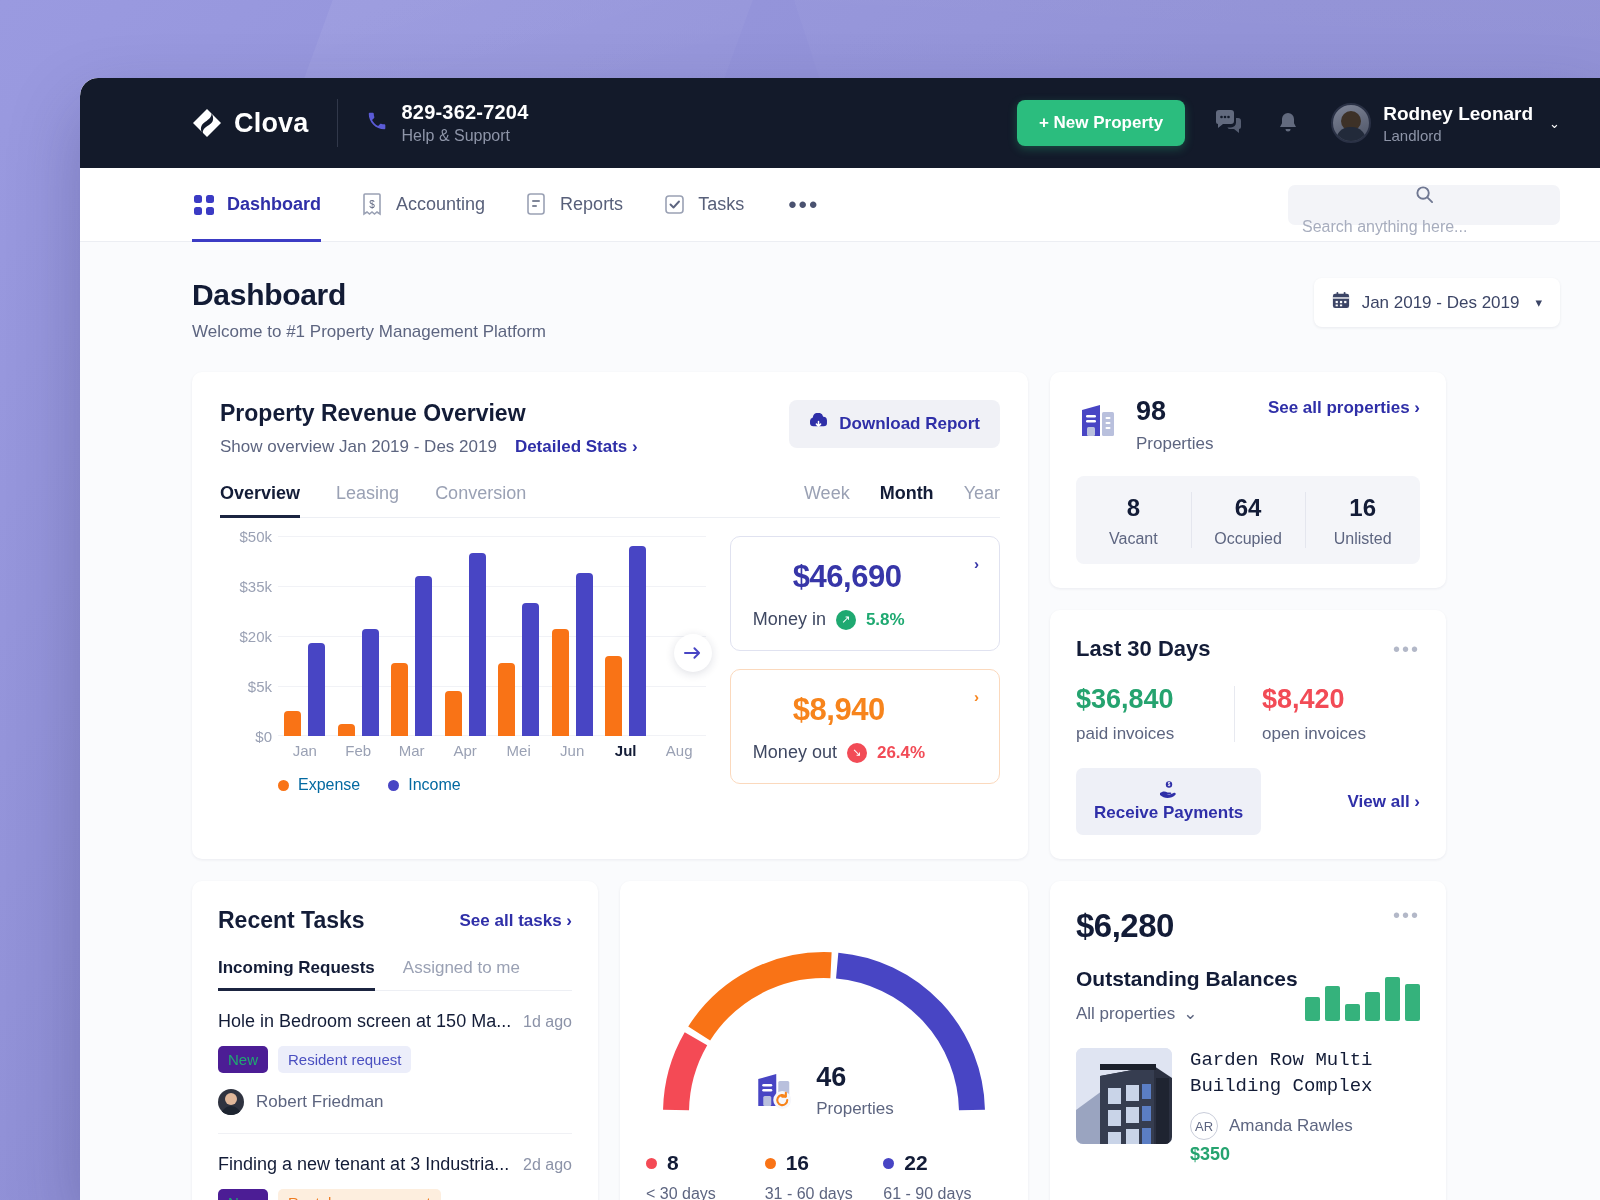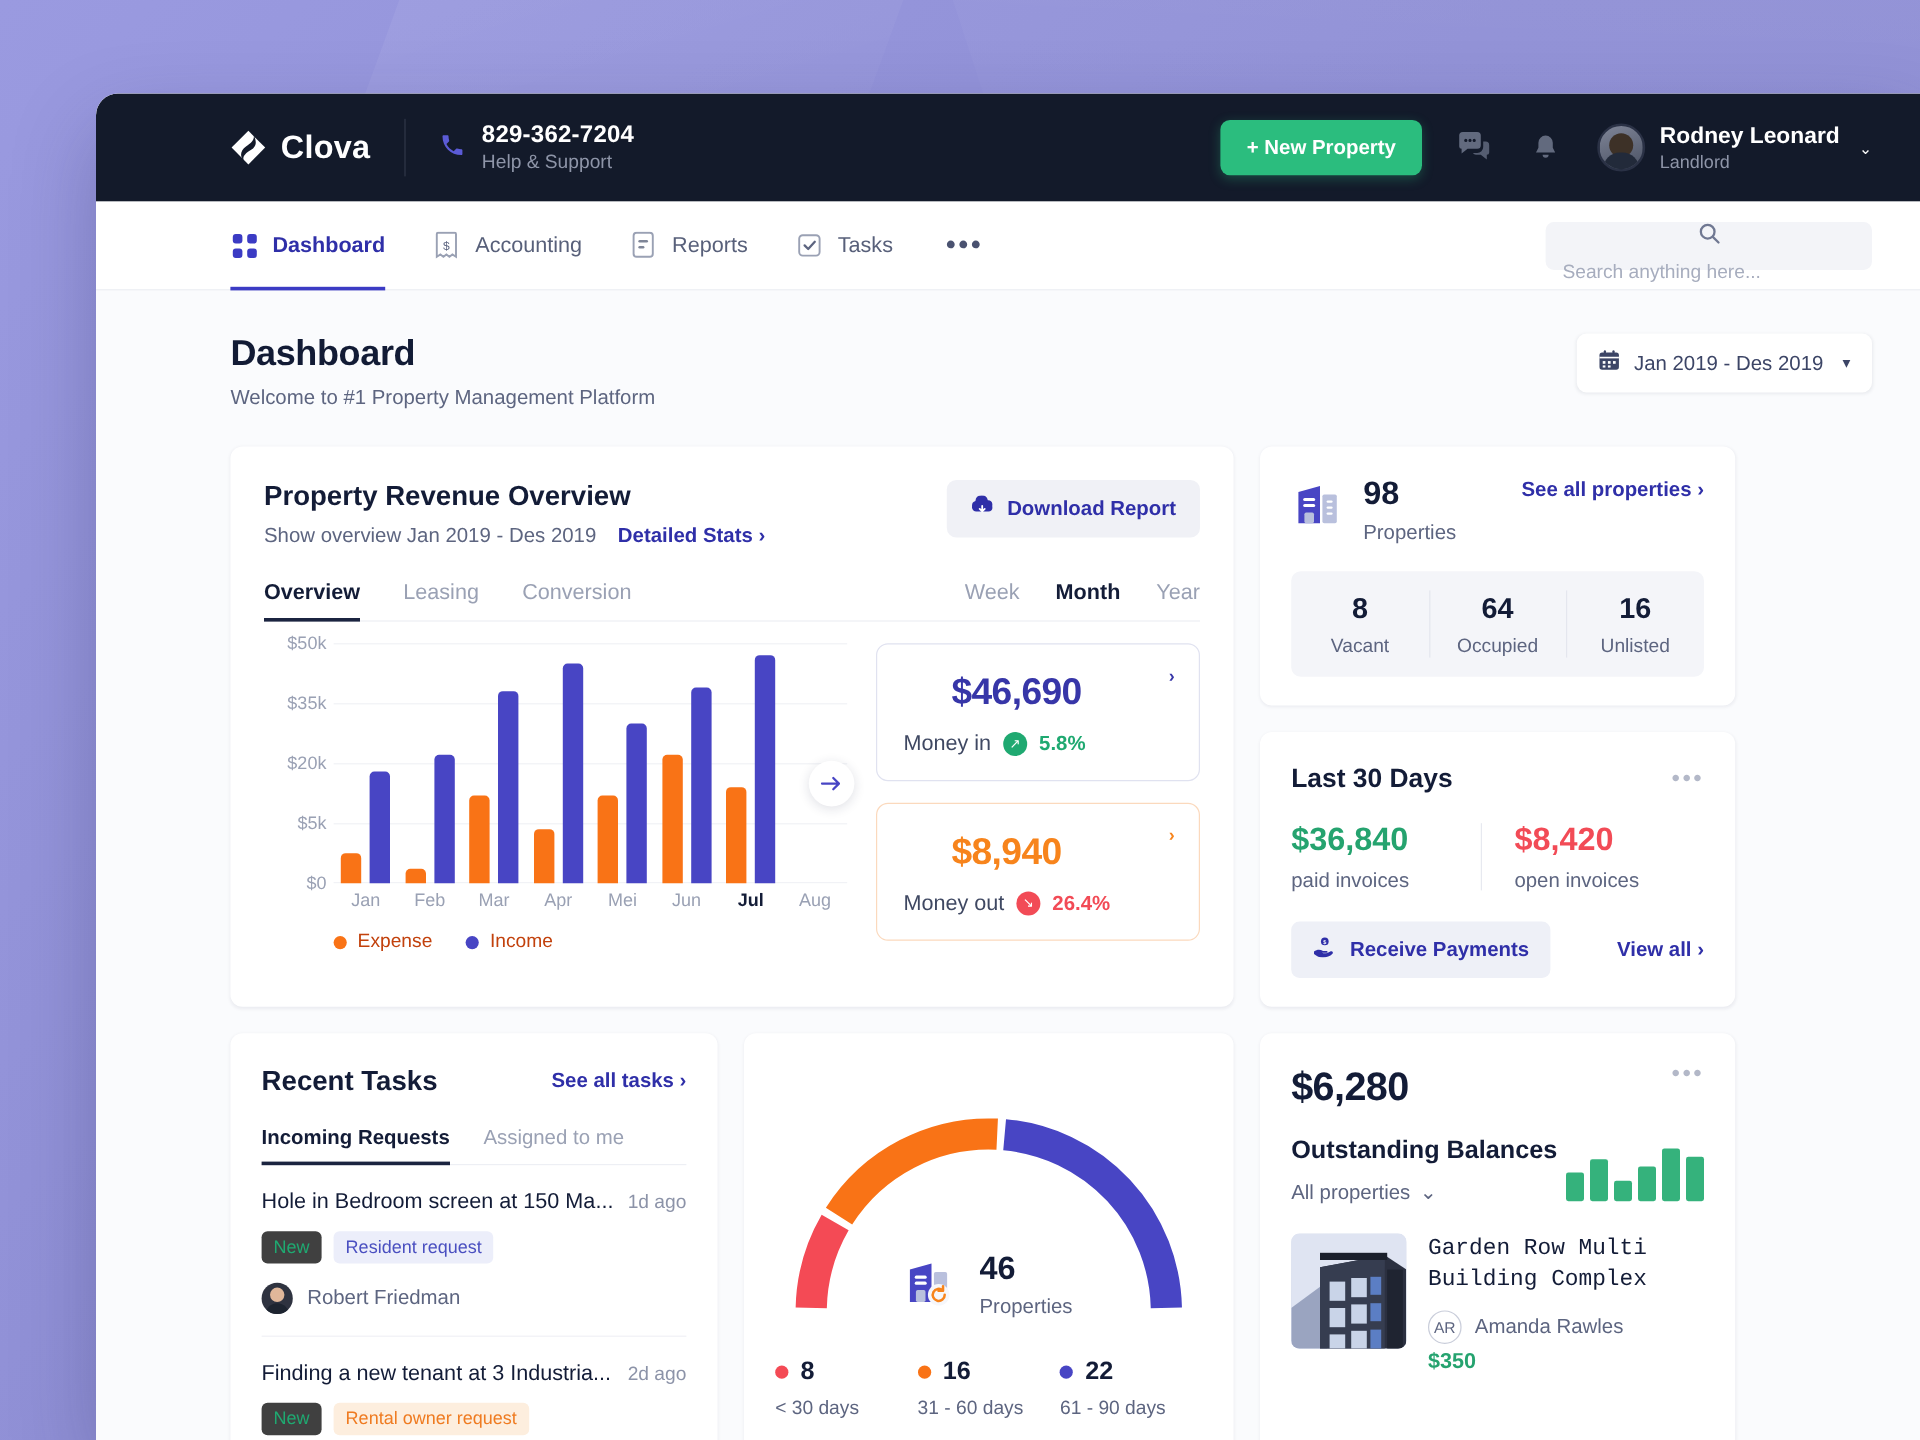--- a/index.html
+++ b/index.html
@@ -158,21 +158,21 @@
   .gline { position:absolute; left:0; right:0; height:1px; background:#f1f2f6; }
   .bars { position:absolute; left:0; right:0; bottom:0; top:0; display:flex; align-items:flex-end; }
   .bgroup { flex:1; display:flex; align-items:flex-end; justify-content:center; gap:7px; height:100%; }
   .bar { width:17px; border-radius: 4px 4px 0 0; }
   .bar.exp { background:#f97316; }
   .bar.inc { background:#4845c4; }
   .xaxis { position:absolute; left:58px; right:0; top: 206px; display:flex; }
   .xlab { flex:1; text-align:center; font-size:15px; color:#9aa1b4; }
   .xlab.cur { color:#131c37; font-weight:700; }
   .legend { position:absolute; left:58px; top: 240px; display:flex; gap: 28px; }
-  .lg { display:flex; align-items:center; gap:9px; font-size:16px; color:#c2410c; }
+  .lg { display:flex; align-items:center; gap:9px; font-size:16px; color:#0369a1; }
   .dot { width:11px; height:11px; border-radius:50%; }
   .next-fab {
     position:absolute; right:-6px; top: 98px; width:38px; height:38px; border-radius:50%;
     background:#fff; box-shadow:0 2px 10px rgba(30,35,70,.14);
     display:flex; align-items:center; justify-content:center; color:#4845c4; font-size:17px; cursor:pointer;
   }
 
   
   .kpis { display:flex; flex-direction:column; gap: 18px; width: 278px; }
   .kpi { border-radius:10px; padding: 22px 22px 20px 22px; position:relative; }
@@ -216,22 +216,22 @@
   .l30-col { flex:1; position:relative; }
   .l30-col + .l30-col { padding-left: 28px; }
   .l30-col + .l30-col::before { content:""; position:absolute; left:0; top:2px; bottom:2px; width:1px; background:#e7e9f0; }
   .l30-val { font-size:27px; font-weight:700; }
   .l30-val.green { color:#25a36f; }
   .l30-val.red { color:#f24b56; }
   .l30-lab { font-size:17px; color:#5d6580; margin-top:9px; }
   .l30-foot { display:flex; align-items:center; margin-top: 24px; }
   .recv {
     background:#eef0f7; border:none; border-radius:7px; padding:12px 18px;
-    display:flex; align-items:center; gap:11px;
-    font-size:17px; font-weight:700; color:#2f2fa8; cursor:pointer; font-family:inherit;
+    display:flex; align-items:center; 
+    font-size:17px; font-weight:700; color:#2f2fa8; cursor:pointer; font-family:inherit;flex-direction:column;
   }
   .viewall { margin-left:auto; font-size:17px; color:#2f2fa8; font-weight:700; cursor:pointer; text-decoration:none;}
 
   
   .grid2 { display:grid; grid-template-columns: 406px 408px 396px; gap: 22px; margin-top: 22px; }
 
   
   .rt { padding: 26px 26px 0 26px; }
   .rt-head { display:flex; align-items:center; }
   .rt-title { font-size:23px; font-weight:700; color:#131c37; }
@@ -240,21 +240,21 @@
   .rt-tab { font-size:17px; color:#9aa1b4; padding-bottom: 12px; margin-right: 28px; cursor:pointer; position:relative;}
   .rt-tab.active { color:#131c37; font-weight:700; }
   .rt-tab.active::after { content:""; position:absolute; left:0; right:0; bottom:-1px; height:3px; background:#1b2440; }
   .task { padding: 20px 0 18px 0; border-bottom:1px solid #f0f1f5; }
   .task:last-child { border-bottom:none; }
   .task-top { display:flex; align-items:baseline; gap: 10px; }
   .task-title { font-size:18px; color:#131c37; font-weight:400; white-space:nowrap; overflow:hidden; text-overflow:ellipsis; flex:1;}
   .task-time { font-size:16px; color:#8c93a8; flex:none; }
   .tags { display:flex; gap:10px; margin-top: 14px; }
   .tag { font-size:15px; padding: 5px 10px; border-radius:5px; }
-  .tag.new { background:#404040; color:#1fa971; }
+  .tag.new { background:#4c1d95; color:#1fa971; }
   .tag.res { background:#eceefa; color:#4a4fc0; }
   .tag.own { background:#fdeede; color:#ef7b21; }
   .assignee { display:flex; align-items:center; gap:12px; margin-top: 16px; }
   .mini-av { width:26px; height:26px; border-radius:50%; background:#2f3340; position:relative; overflow:hidden; flex:none;}
   .mini-av::before{content:"";position:absolute;left:50%;top:16%;width:12px;height:12px;transform:translateX(-50%);border-radius:50%;background:#e0b79a;}
   .mini-av::after{content:"";position:absolute;left:50%;bottom:-5px;width:20px;height:14px;transform:translateX(-50%);border-radius:10px 10px 0 0;background:#1d2430;}
   .assignee-name { font-size:17px; color:#5d6580; }
 
   
   .el { padding: 26px 26px 0 26px; }

